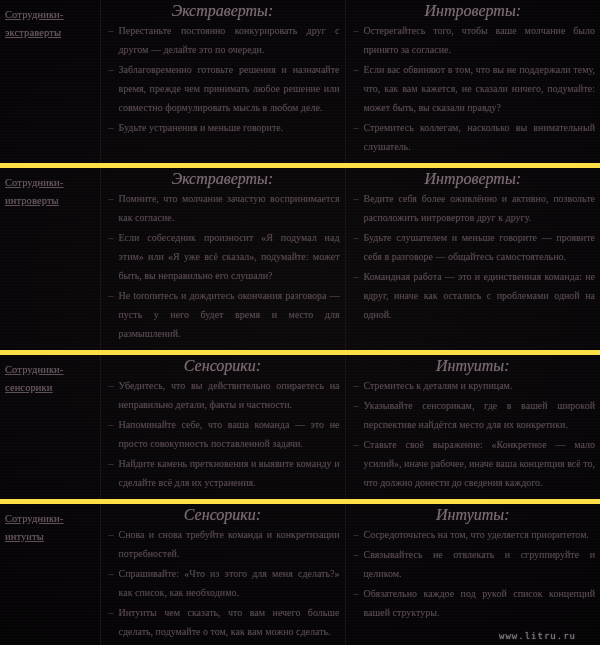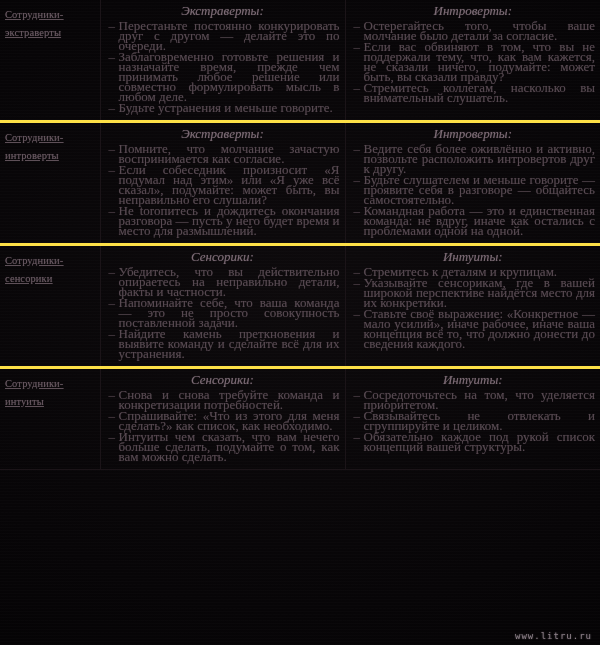--- a/index.html
+++ b/index.html
@@ -30,21 +30,21 @@
 
   table.matrix {
     position: relative;
     width: 600px;
     border-collapse: collapse;
     table-layout: fixed;
     color: #5e5058;
   }
   table.matrix td {
     vertical-align: top;
-    border-top: 3px solid #fde047;
+    border-top: 5px solid #fde047;
     border-bottom: 1px solid #1b1418;
     padding: 4px 5px 6px 5px;
   }
   table.matrix tr:first-child td { border-top: none; }
 
   col.c-label { width: 100px; }
   col.c-mid   { width: 245px; }
   col.c-right { width: 255px; }
 
   td.label {
@@ -62,55 +62,55 @@
     line-height: 11.5px;
     color: #6a5a63;
     letter-spacing: .1px;
     text-shadow: 0 0 1px rgba(140,120,132,.45);
   }
 
   .col-head {
     display: block;
     text-align: center;
     font-style: italic;
-    font-size: 13px;
+    font-size: 16px;
     line-height: 14px;
     margin-bottom: 3px;
     color: #7b6a74;
     text-shadow: 0 0 1px rgba(150,130,142,.5);
   }
 
   ul.tips {
     list-style: none;
     margin: 0;
     padding: 0;
   }
   ul.tips li {
     position: relative;
-    font-size: 13px;
-    line-height: 10px;
+    font-size: 10px;
+    line-height: 19px;
     text-align: justify;
     text-justify: inter-word;
     padding-left: 13px;
     margin: 0 0 1px 0;
     color: #584a52;
     text-shadow: 0 0 1px rgba(120,104,114,.35);
     hyphens: auto;
   }
   ul.tips li::before {
     content: "–";
     position: absolute;
     left: 3px;
     top: 0;
     color: #4d4048;
   }
 
   .watermark {
     position: absolute;
-    right: 8px;
+    right: 24px;
     bottom: 4px;
     font-family: "DejaVu Sans Mono", "Liberation Mono", monospace;
     font-size: 9px;
     letter-spacing: 1px;
     color: #8d8089;
     text-shadow: 0 0 2px rgba(160,150,158,.5);
   }
 </style>
 </head>
 <body>
@@ -133,21 +133,21 @@
         <span class="col-head">Экстраверты:</span>
         <ul class="tips">
           <li>Перестаньте постоянно конкурировать друг с другом — делайте это по очереди.</li>
           <li>Заблаговременно готовьте решения и назначайте время, прежде чем принимать любое решение или совместно формулировать мысль в любом деле.</li>
           <li>Будьте устранения и меньше говорите.</li>
         </ul>
       </td>
       <td>
         <span class="col-head">Интроверты:</span>
         <ul class="tips">
-          <li>Остерегайтесь того, чтобы ваше молчание было детали за согласие.</li>
+          <li>Остерегайтесь того, чтобы ваше молчание было принято за согласие.</li>
           <li>Если вас обвиняют в том, что вы не поддержали тему, что, как вам кажется, не сказали ничего, подумайте: может быть, вы сказали правду?</li>
           <li>Стремитесь коллегам, насколько вы внимательный слушатель.</li>
         </ul>
       </td>
     </tr>
 
     <tr>
       <td class="label">
         <span class="row-label">Сотрудники-интроверты</span>
       </td>

